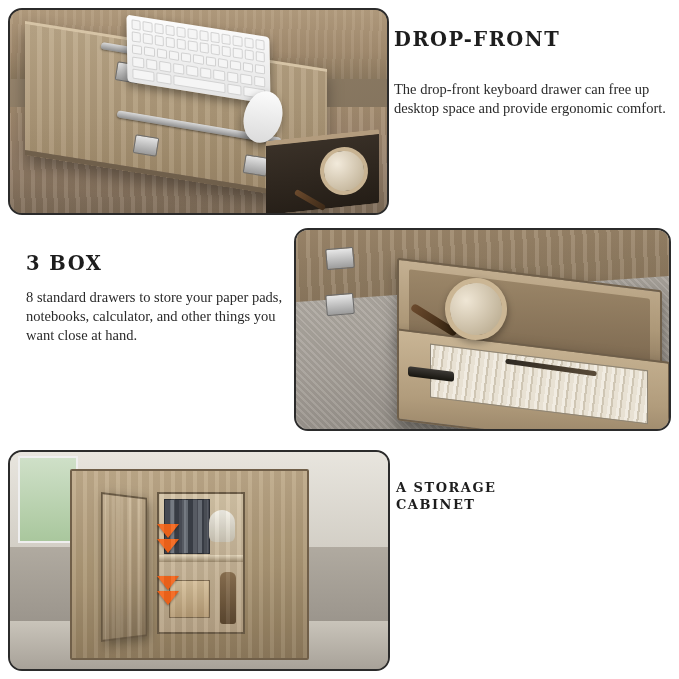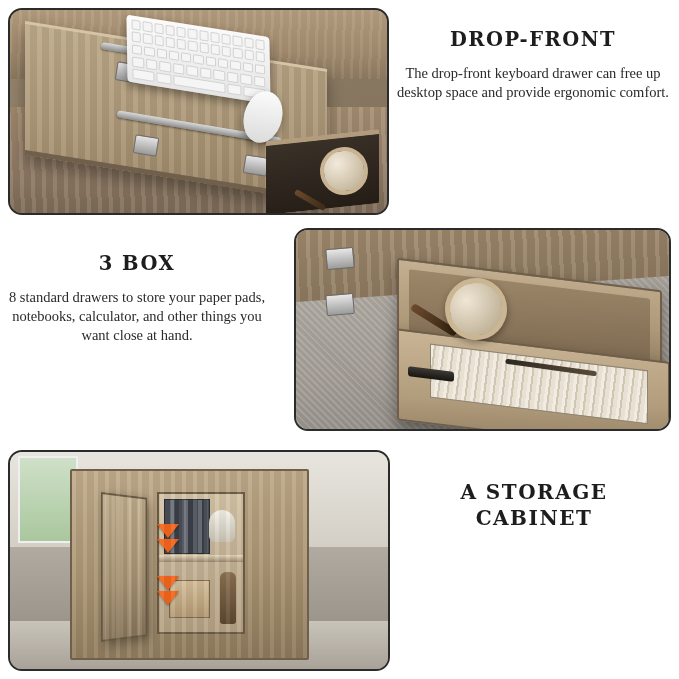--- a/index.html
+++ b/index.html
@@ -26,21 +26,20 @@
     border-radius: 14px;
     overflow: hidden;
     border: 2px solid #2b2b2b;
     box-sizing: border-box;
   }
 
   
   .textblock {
     position: absolute;
     box-sizing: border-box;
-    text-align: center;
   }
   .tb-title {
     font-family: "DejaVu Serif", serif;
     font-weight: bold;
     color: #1d1d1d;
     letter-spacing: 1.5px;
     line-height: 1.28;
     text-transform: uppercase;
   }
   .tb-body {
@@ -306,28 +305,28 @@
     filter: drop-shadow(0 1px 1px rgba(0,0,0,.4));
   }
   .p3-arrow.a1 { top: 28%; }
   .p3-arrow.a2 { top: 36%; }
   .p3-arrow.a3 { top: 56%; }
   .p3-arrow.a4 { top: 64%; }
 
   
   #text-keyboard { left: 394px; top: 28px; width: 278px; }
   #text-keyboard .tb-title { font-size: 19.5px; }
-  #text-keyboard .tb-body { font-size: 14.5px; margin-top: 11px; }
-
-  #text-drawers { left: 1px; top: 252px; width: 272px; }
+  #text-keyboard .tb-body { font-size: 14.5px; margin-top: 27px; }
+
+  #text-drawers { left: 26px; top: 252px; width: 272px; }
   #text-drawers .tb-title { font-size: 19.5px; }
   #text-drawers .tb-body { font-size: 14.5px; margin-top: 11px; }
 
   #text-cabinet { left: 396px; top: 480px; width: 276px; }
-  #text-cabinet .tb-title { font-size: 20px; }
+  #text-cabinet .tb-title { font-size: 13px; }
   #text-cabinet .tb-body { font-size: 14.5px; margin-top: 12px; }
 </style>
 </head>
 <body>
 
 <div class="board">
 
   <div class="photo" id="panel-keyboard">
     <div class="p1-deskback"></div>
     <div class="p1-desktop"></div>

